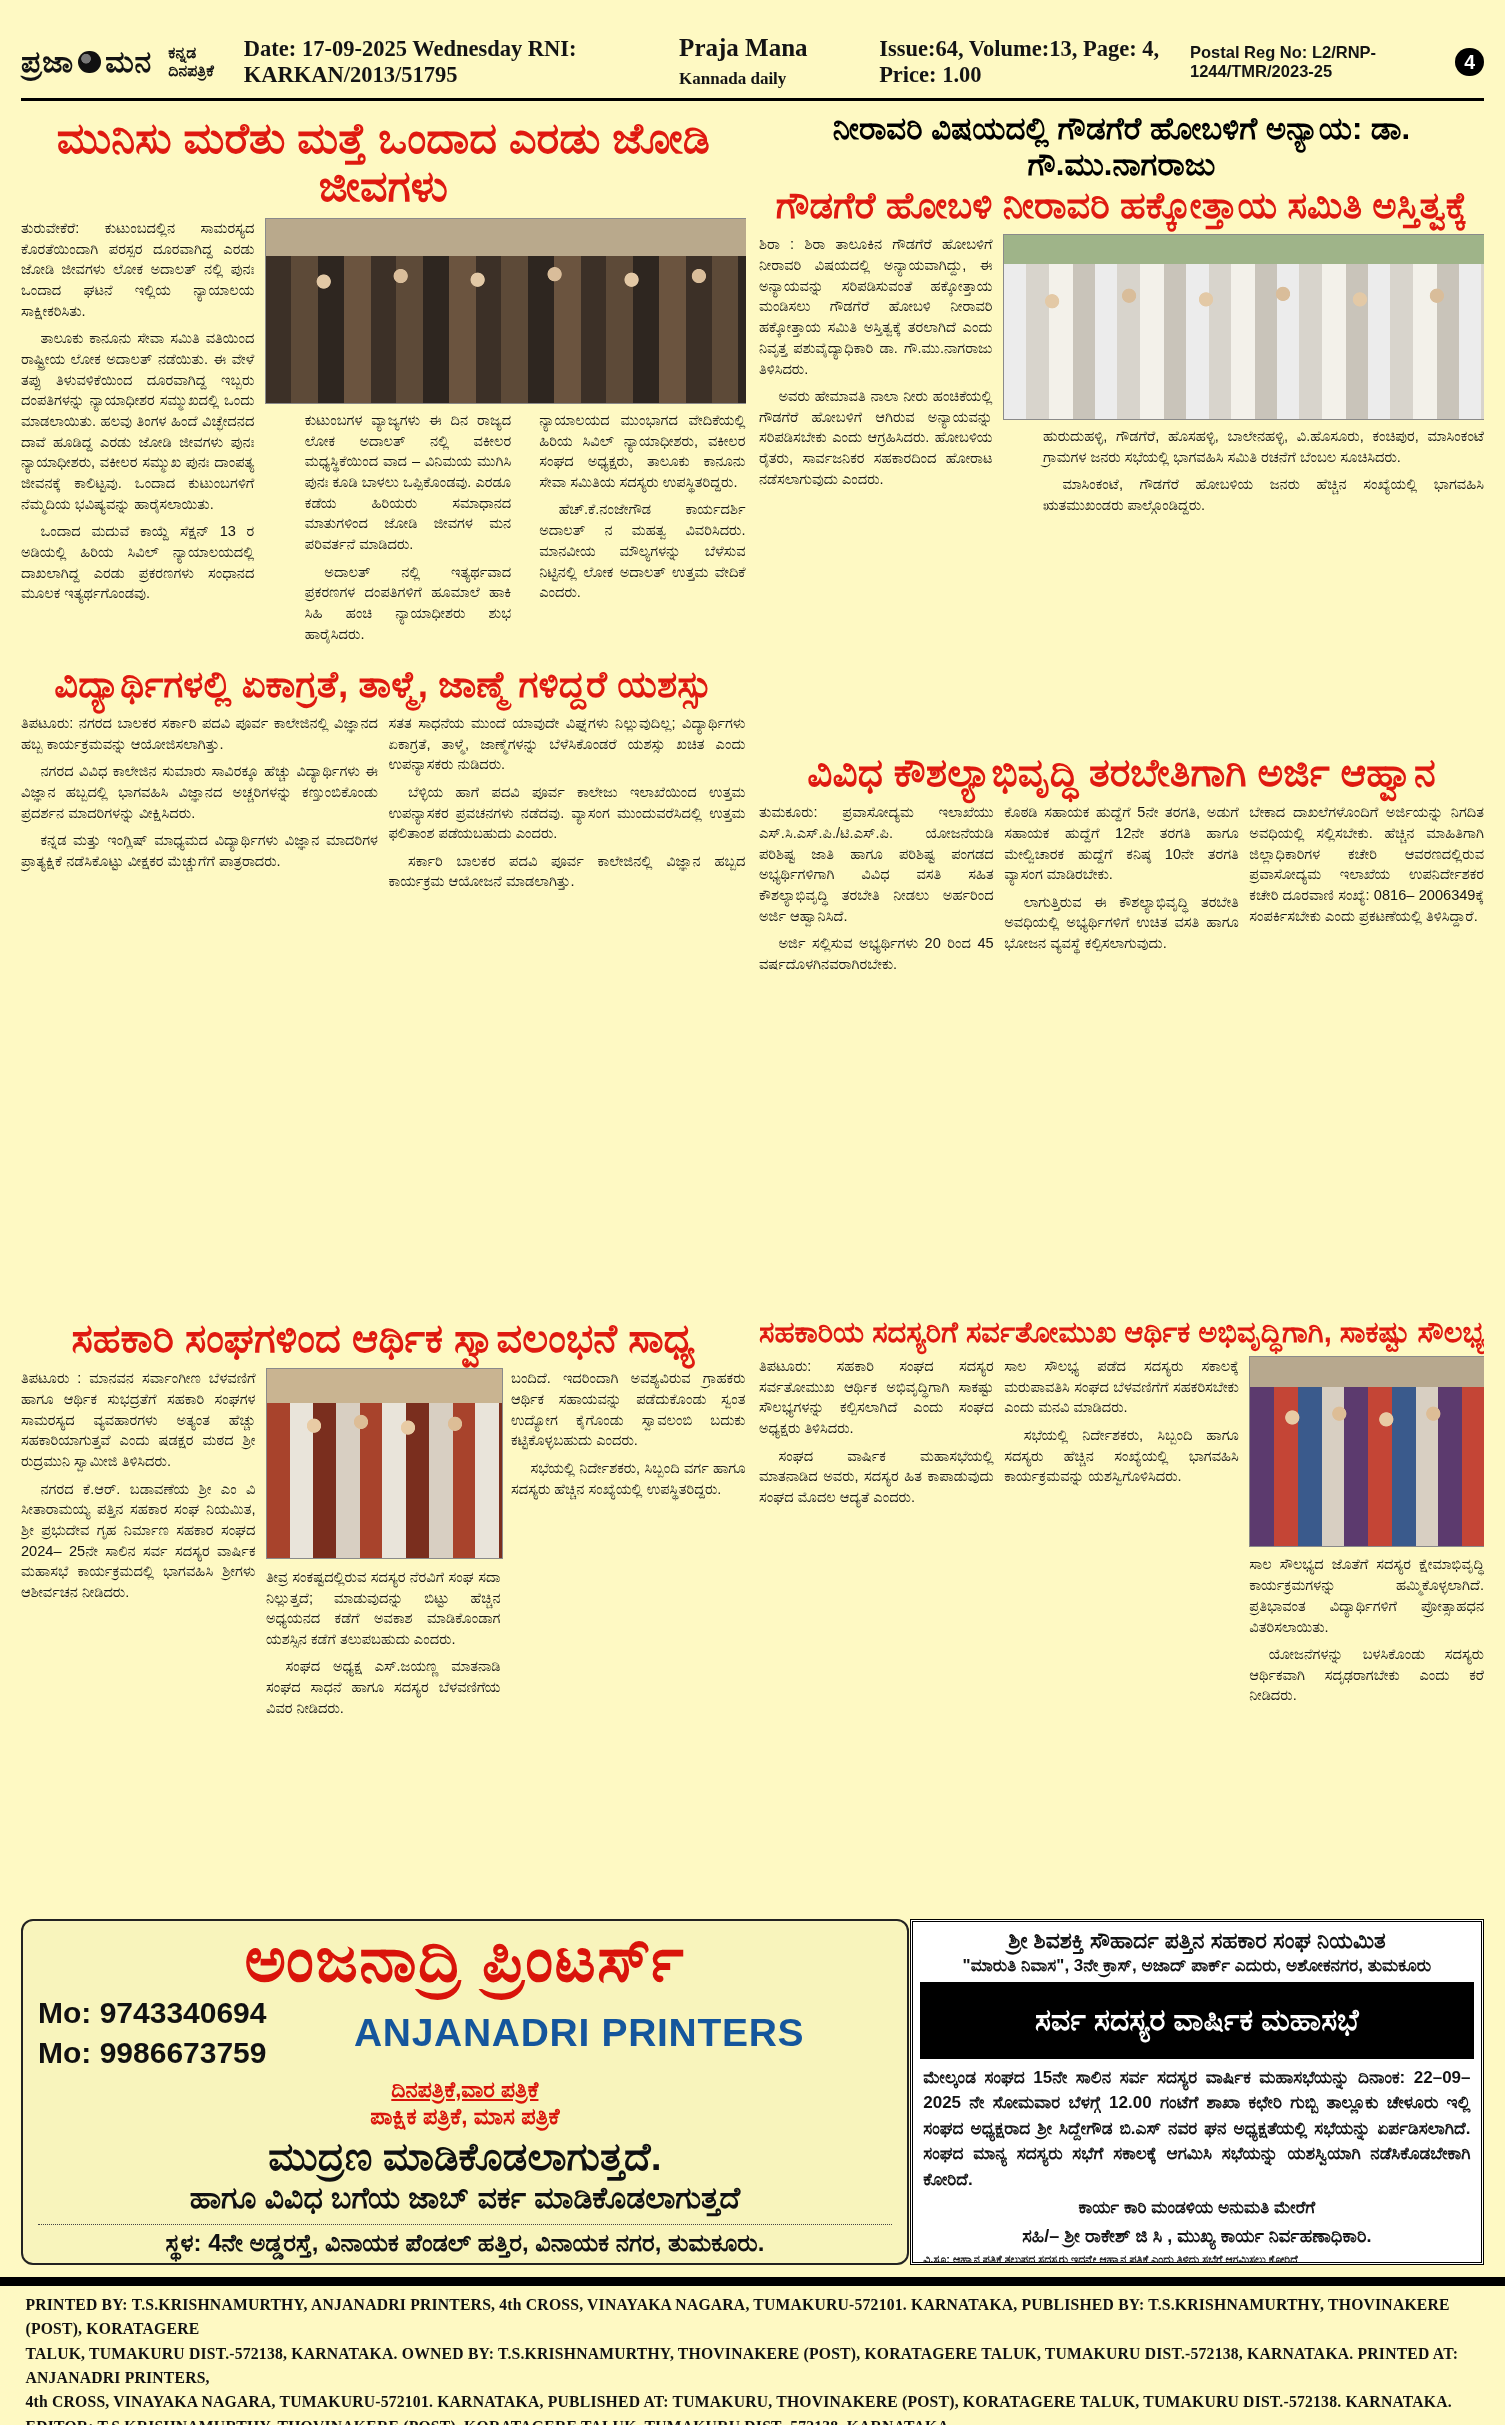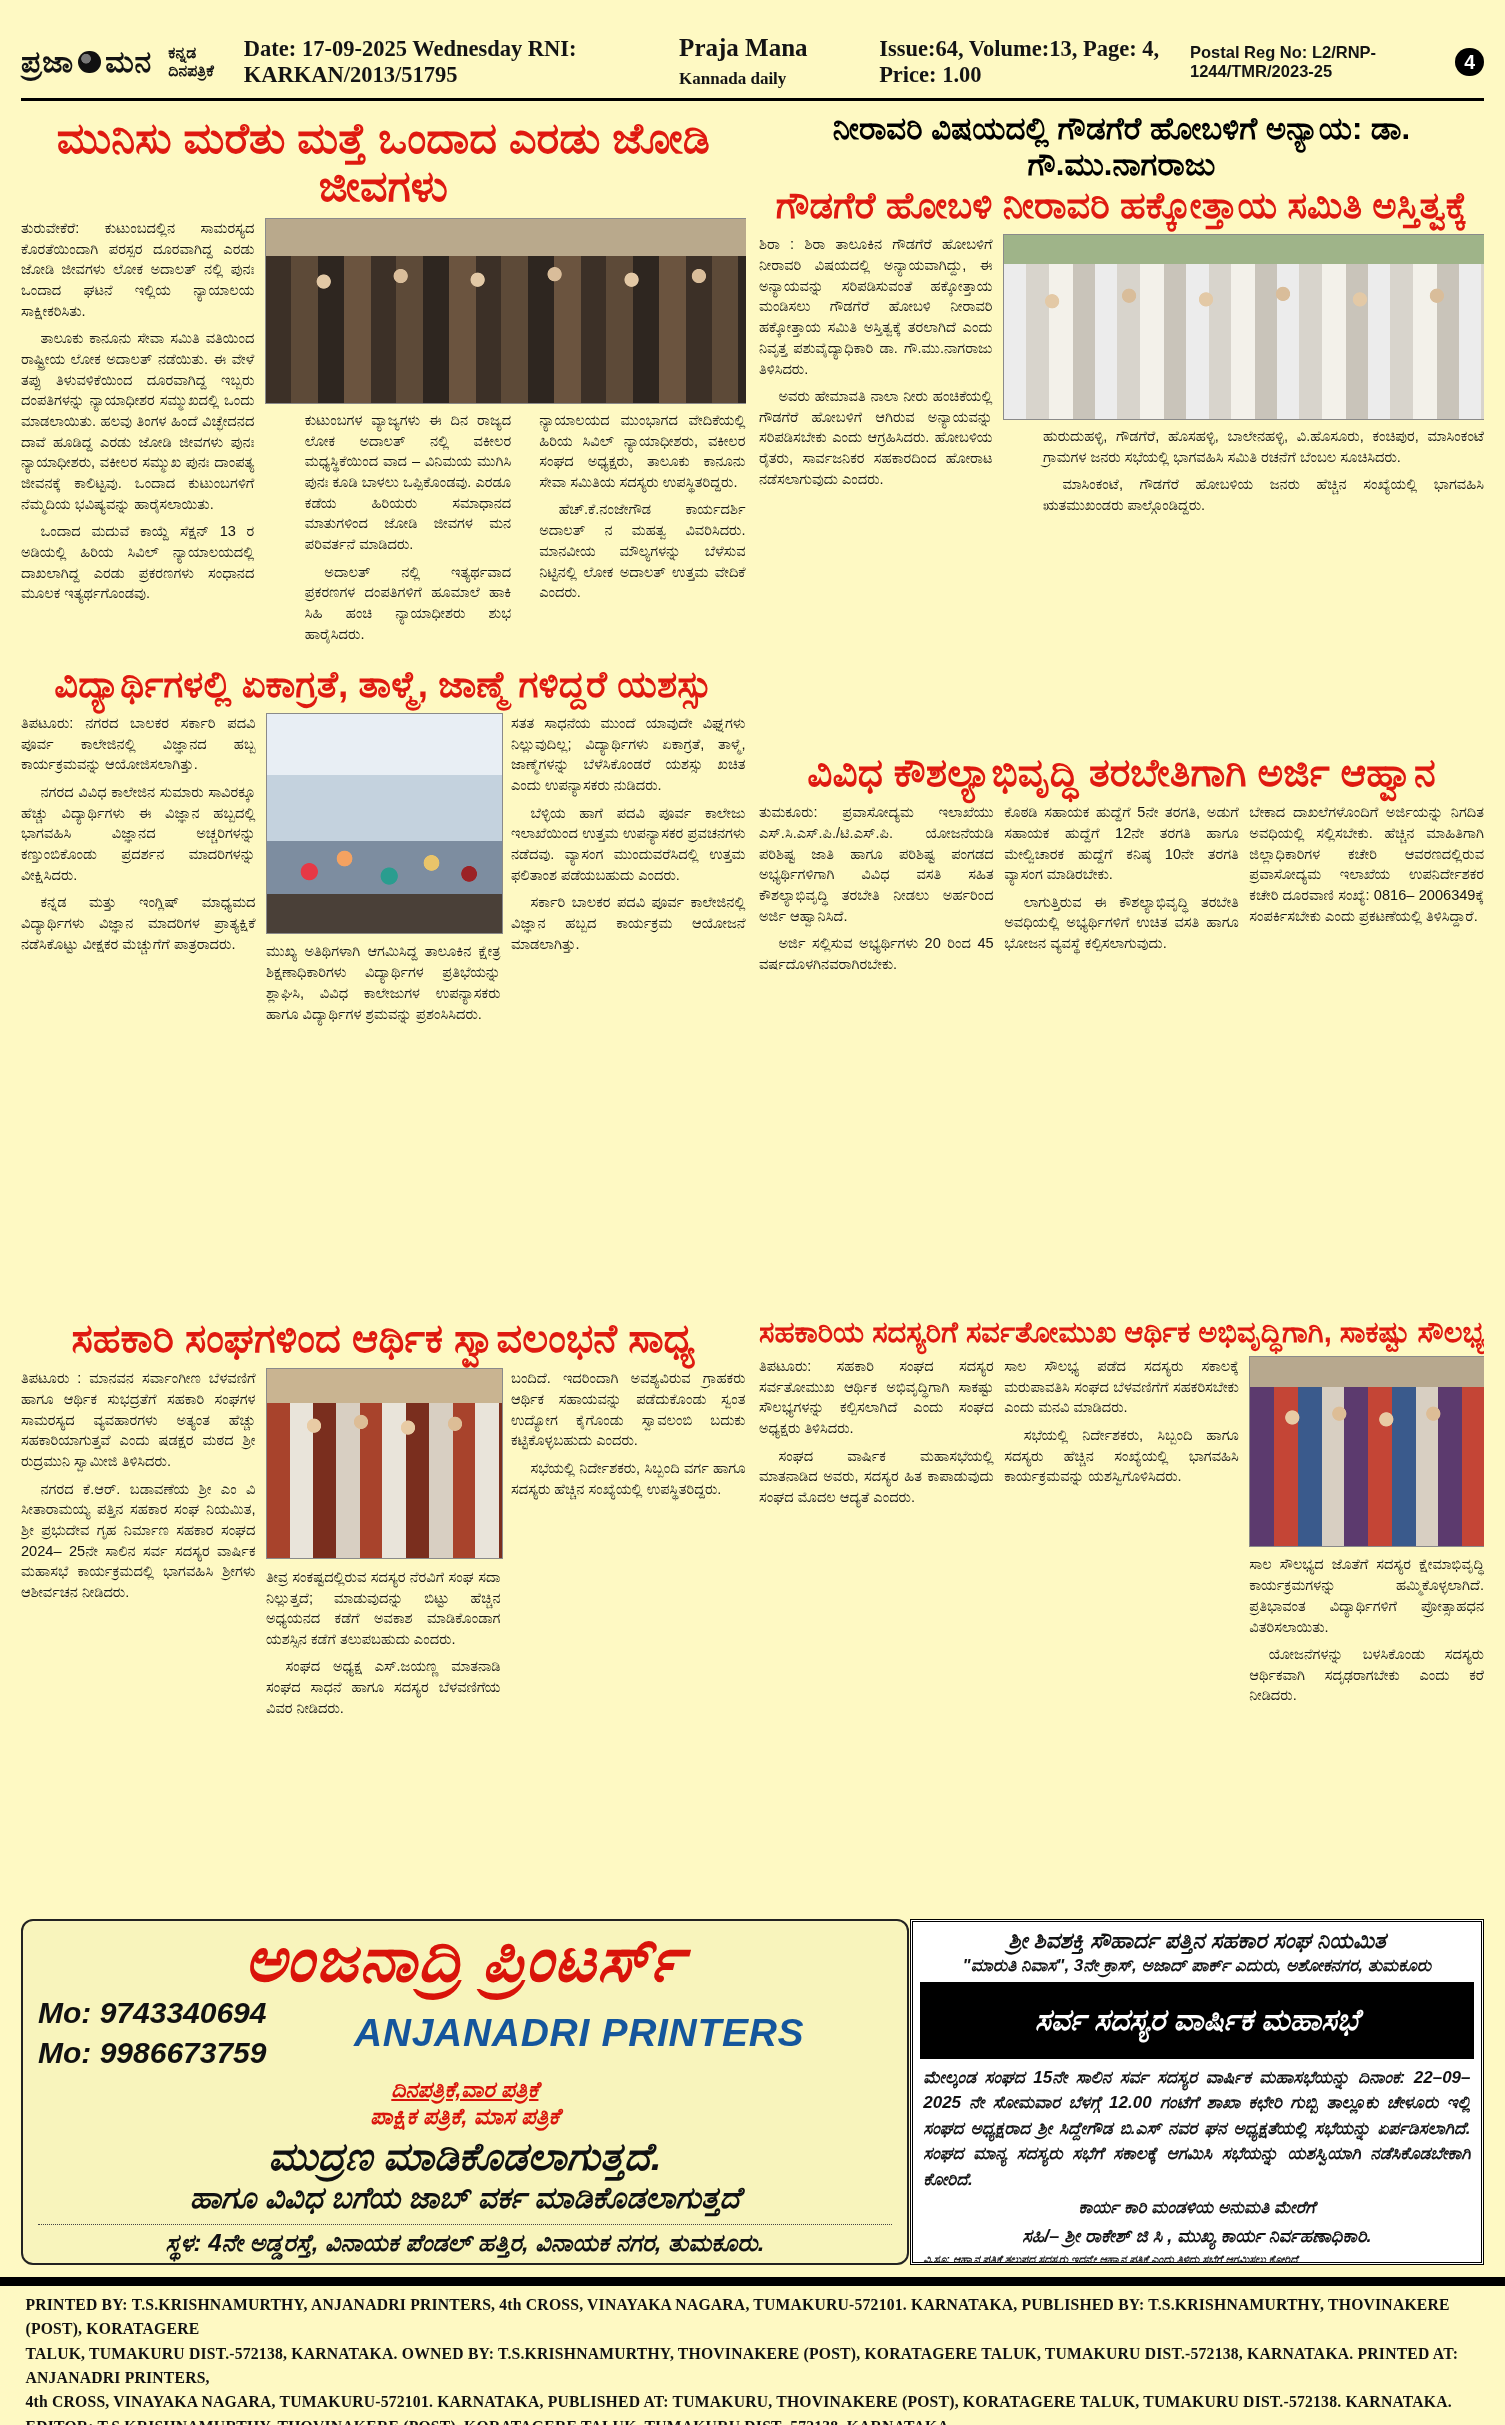--- a/index.html
+++ b/index.html
@@ -81,21 +81,21 @@
   .ph-indoor{height:189px;
     background:
       radial-gradient(circle at 18% 32%,#e8cba4 0 6.7px,transparent 7.5px),
       radial-gradient(circle at 38% 30%,#ddbd96 0 6.7px,transparent 7.5px),
       radial-gradient(circle at 58% 33%,#e8cba4 0 6.7px,transparent 7.5px),
       radial-gradient(circle at 78% 30%,#ddbd96 0 6.7px,transparent 7.5px),
       linear-gradient(180deg,#b7a88e 0 16%,transparent 16%),
       repeating-linear-gradient(90deg,#5c3a6e 0 24px,#c44536 24px 48px,#3a5a8c 48px 72px,#d8cfc2 72px 94px),
       linear-gradient(180deg,transparent 0 72%,#2b2320 72%);}
   
-  .bottom{display:flex;gap:1px;margin:4.5px 21px 0 21px;height:346px;font-style:italic;}
+  .bottom{display:flex;gap:1px;margin:4.5px 21px 0 21px;height:346px;}
   .ad{flex:1.56;background:#f8f4bc;border:2.2px solid #222;border-radius:12px;
       padding:7.5px 15px 6px 15px;text-align:center;overflow:hidden;}
   .ad-title{color:#d9140a;font-weight:bold;font-size:63px;line-height:1.0;letter-spacing:1.5px;}
   .ad-row{display:flex;align-items:center;margin-top:1.5px;}
   .ad-phones{text-align:left;font-weight:bold;font-size:30px;line-height:1.35;color:#111;}
   .ad-en{flex:1;color:#15569c;font-weight:bold;font-size:39px;letter-spacing:0.7px;}
   .ad-red1{color:#d9140a;font-weight:bold;font-size:22px;text-decoration:underline;margin-top:3px;}
   .ad-red2{color:#d9140a;font-weight:bold;font-size:22.5px;margin-top:1.5px;}
   .ad-main1{font-weight:bold;font-size:39px;margin-top:4.5px;color:#111;}
   .ad-main2{font-weight:bold;font-size:30px;margin-top:1.5px;color:#111;}
@@ -167,26 +167,20 @@
 
       <div class="art" style="height:643px">
         <div class="hl h2">ವಿದ್ಯಾರ್ಥಿಗಳಲ್ಲಿ ಏಕಾಗ್ರತೆ, ತಾಳ್ಮೆ, ಜಾಣ್ಮೆ ಗಳಿದ್ದರೆ ಯಶಸ್ಸು</div>
         <div class="cols">
           <div class="col">
               <p class="para">ತಿಪಟೂರು: ನಗರದ ಬಾಲಕರ ಸರ್ಕಾರಿ ಪದವಿ ಪೂರ್ವ ಕಾಲೇಜಿನಲ್ಲಿ ವಿಜ್ಞಾನದ ಹಬ್ಬ ಕಾರ್ಯಕ್ರಮವನ್ನು ಆಯೋಜಿಸಲಾಗಿತ್ತು.</p>
               <p class="para">ನಗರದ ವಿವಿಧ ಕಾಲೇಜಿನ ಸುಮಾರು ಸಾವಿರಕ್ಕೂ ಹೆಚ್ಚು ವಿದ್ಯಾರ್ಥಿಗಳು ಈ ವಿಜ್ಞಾನ ಹಬ್ಬದಲ್ಲಿ ಭಾಗವಹಿಸಿ ವಿಜ್ಞಾನದ ಅಚ್ಚರಿಗಳನ್ನು ಕಣ್ತುಂಬಿಕೊಂಡು ಪ್ರದರ್ಶನ ಮಾದರಿಗಳನ್ನು ವೀಕ್ಷಿಸಿದರು.</p>
               <p class="para">ಕನ್ನಡ ಮತ್ತು ಇಂಗ್ಲಿಷ್ ಮಾಧ್ಯಮದ ವಿದ್ಯಾರ್ಥಿಗಳು ವಿಜ್ಞಾನ ಮಾದರಿಗಳ ಪ್ರಾತ್ಯಕ್ಷಿಕೆ ನಡೆಸಿಕೊಟ್ಟು ವೀಕ್ಷಕರ ಮೆಚ್ಚುಗೆಗೆ ಪಾತ್ರರಾದರು.</p>
             </div>
           <div class="col">
-            <div class="photo ph-science" style="margin-bottom:7.5px"></div>
-            <div>
-                <p class="para">ಮುಖ್ಯ ಅತಿಥಿಗಳಾಗಿ ಆಗಮಿಸಿದ್ದ ತಾಲೂಕಿನ ಕ್ಷೇತ್ರ ಶಿಕ್ಷಣಾಧಿಕಾರಿಗಳು ವಿದ್ಯಾರ್ಥಿಗಳ ಪ್ರತಿಭೆಯನ್ನು ಶ್ಲಾಘಿಸಿ, ವಿವಿಧ ಕಾಲೇಜುಗಳ ಉಪನ್ಯಾಸಕರು ಹಾಗೂ ವಿದ್ಯಾರ್ಥಿಗಳ ಶ್ರಮವನ್ನು ಪ್ರಶಂಸಿಸಿದರು.</p>
-              </div>
-          </div>
-          <div class="col">
               <p class="para">ಸತತ ಸಾಧನೆಯ ಮುಂದೆ ಯಾವುದೇ ವಿಘ್ನಗಳು ನಿಲ್ಲುವುದಿಲ್ಲ; ವಿದ್ಯಾರ್ಥಿಗಳು ಏಕಾಗ್ರತೆ, ತಾಳ್ಮೆ, ಜಾಣ್ಮೆಗಳನ್ನು ಬೆಳೆಸಿಕೊಂಡರೆ ಯಶಸ್ಸು ಖಚಿತ ಎಂದು ಉಪನ್ಯಾಸಕರು ನುಡಿದರು.</p>
               <p class="para">ಬೆಳ್ಳಿಯ ಹಾಗೆ ಪದವಿ ಪೂರ್ವ ಕಾಲೇಜು ಇಲಾಖೆಯಿಂದ ಉತ್ತಮ ಉಪನ್ಯಾಸಕರ ಪ್ರವಚನಗಳು ನಡೆದವು. ವ್ಯಾಸಂಗ ಮುಂದುವರೆಸಿದಲ್ಲಿ ಉತ್ತಮ ಫಲಿತಾಂಶ ಪಡೆಯಬಹುದು ಎಂದರು.</p>
               <p class="para">ಸರ್ಕಾರಿ ಬಾಲಕರ ಪದವಿ ಪೂರ್ವ ಕಾಲೇಜಿನಲ್ಲಿ ವಿಜ್ಞಾನ ಹಬ್ಬದ ಕಾರ್ಯಕ್ರಮ ಆಯೋಜನೆ ಮಾಡಲಾಗಿತ್ತು.</p>
             </div>
         </div>
       </div>
 
       <div class="art" style="height:592px">
         <div class="hl h3">ಸಹಕಾರಿ ಸಂಘಗಳಿಂದ ಆರ್ಥಿಕ ಸ್ವಾವಲಂಭನೆ ಸಾಧ್ಯ</div>
         <div class="cols">

